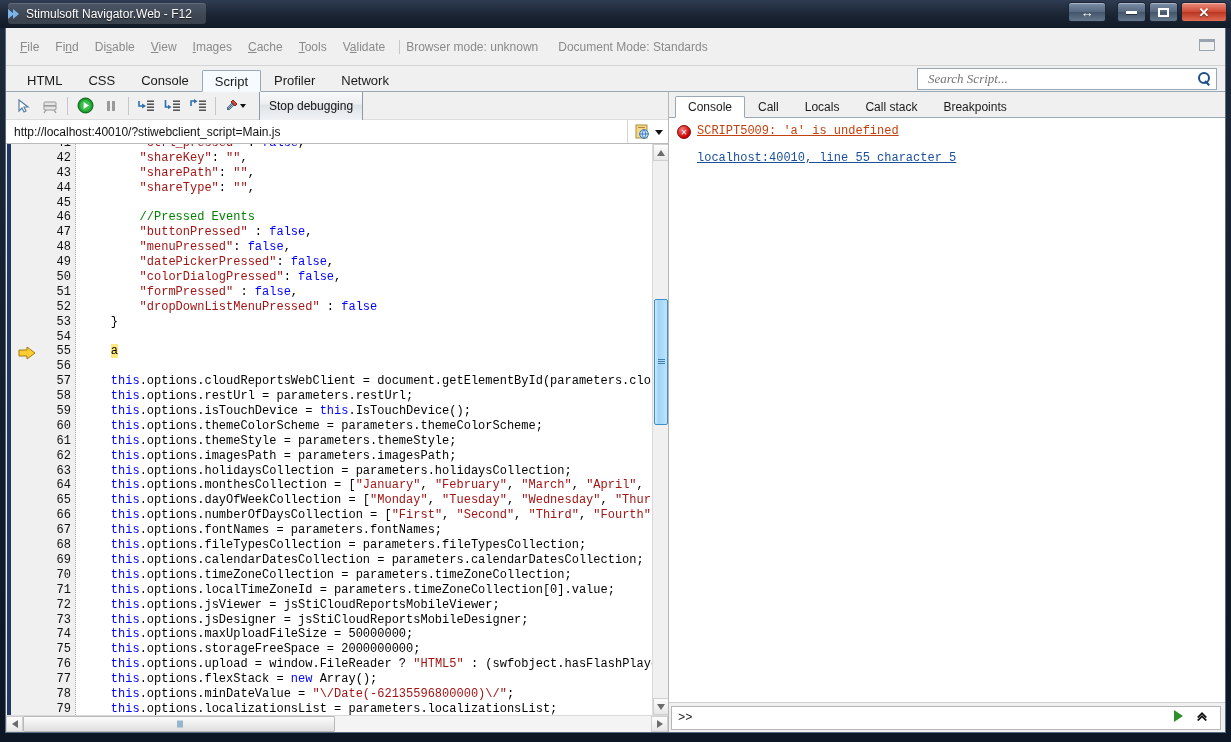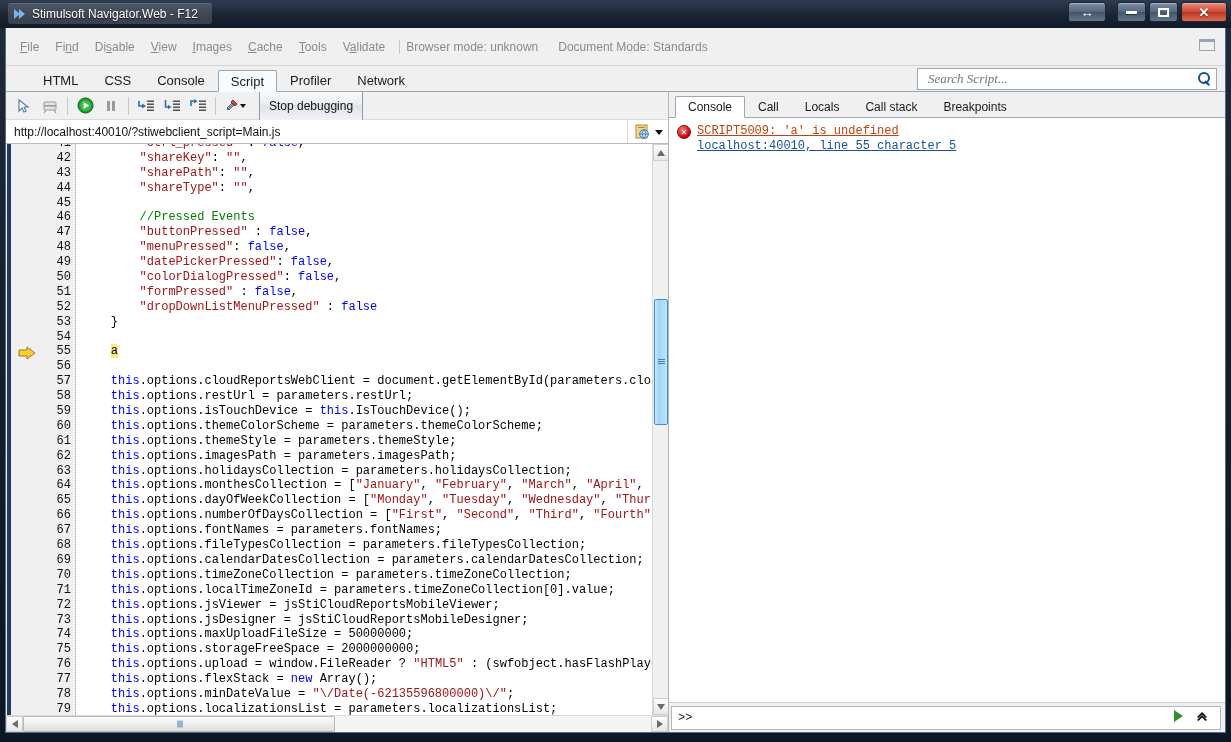--- a/index.html
+++ b/index.html
@@ -19,21 +19,21 @@
     padding: 0;
   }
   .titlebar {
     position: absolute; left: 0; top: 0; width: 1231px; height: 28px;
     background: linear-gradient(180deg, #2b3648 0%, #1b2troika 1%, #141d2b 100%);
     background: linear-gradient(180deg, #33405a 0%, #1d2troika 2%, #121b29 100%);
     background: linear-gradient(180deg, #2f3b51 0%, #1a2433 55%, #111a27 100%);
   }
   .title-pill {
     position: absolute; left: 8px; top: 3px; height: 21px;
-    padding: 0 14px 0 6px;
+    padding: 0 14px 0 0;
     display: flex; align-items: center; gap: 6px;
     border-radius: 3px;
     background: rgba(255,255,255,0.16);
     box-shadow: inset 0 1px 0 rgba(255,255,255,0.12);
     color: #ffffff; font-size: 12px;
     text-shadow: 0 1px 1px rgba(0,0,0,0.7);
     white-space: nowrap;
   }
   .title-icon { display: inline-block; width: 12px; height: 12px; position: relative; }
   .title-icon::before, .title-icon::after {
@@ -86,21 +86,21 @@
   .menu-info { padding: 2px 20px 2px 0; white-space: nowrap; }
   .menubar-right { margin-left: auto; padding-right: 4px; }
   .mini-win {
     width: 16px; height: 12px; border: 1px solid #9aa4b0; border-top-width: 3px;
     display: inline-block;
   }
 
   
   .tabstrip {
     height: 26px; background: #f0f0f0;
-    display: flex; align-items: flex-end; padding-left: 24px;
+    display: flex; align-items: flex-end; padding-left: 8px;
     border-bottom: 1px solid #9aa7b5;
     position: relative;
   }
   .tab {
     height: 22px; padding: 0 12px; display: flex; align-items: center;
     font-size: 13px; color: #1a1a1a; background: transparent;
     border: 1px solid transparent; border-bottom: none;
   }
   .tab.active {
     background: #f5fbff;
@@ -237,21 +237,21 @@
                  font-family: "Liberation Mono", monospace; font-size: 12px; }
   .err-row { display: flex; align-items: flex-start; gap: 6px; }
   .err-icon {
     width: 14px; height: 14px; border-radius: 50%; flex: none; margin-top: 1px;
     background: radial-gradient(circle at 35% 30%, #f47c7c, #cc0000 70%);
     color: #fff; font-size: 10px; font-weight: bold;
     display: flex; align-items: center; justify-content: center;
     border: 1px solid #8b0000;
   }
   .err-msg { color: #c2410c; text-decoration: underline; }
-  .err-link { color: #1a4f9c; text-decoration: underline; margin-left: 20px; display: inline-block; margin-top: 0; }
+  .err-link { color: #1a4f9c; text-decoration: underline; margin-left: 20px; display: inline-block; margin-top: 12px; }
   .console-input {
     height: 30px; border-top: 1px solid #cfcfcf; background: #f0f0f0;
     display: flex; align-items: center; padding: 3px 4px 3px 2px;
   }
   .ci-box {
     flex: 1; height: 24px; background: #ffffff; border: 1px solid #b6b6b6;
     display: flex; align-items: center; padding: 0 6px;
     font-family: "Liberation Mono", monospace; font-size: 12px; color: #222;
   }
   .ci-run { color: #1e7a1e; font-size: 12px; margin-left: auto; padding: 0 6px; }

